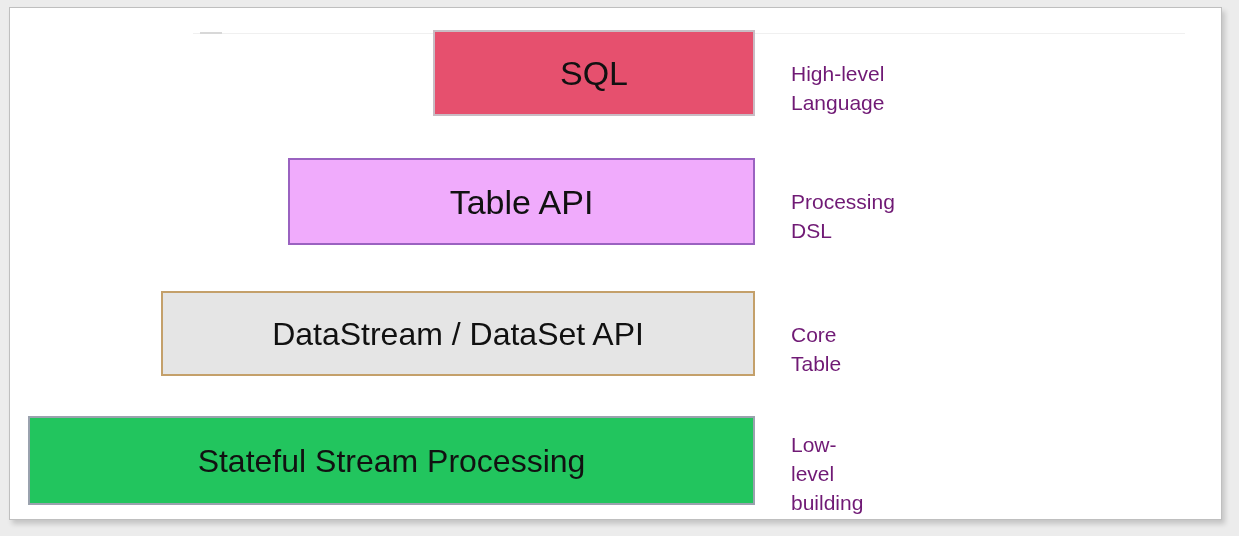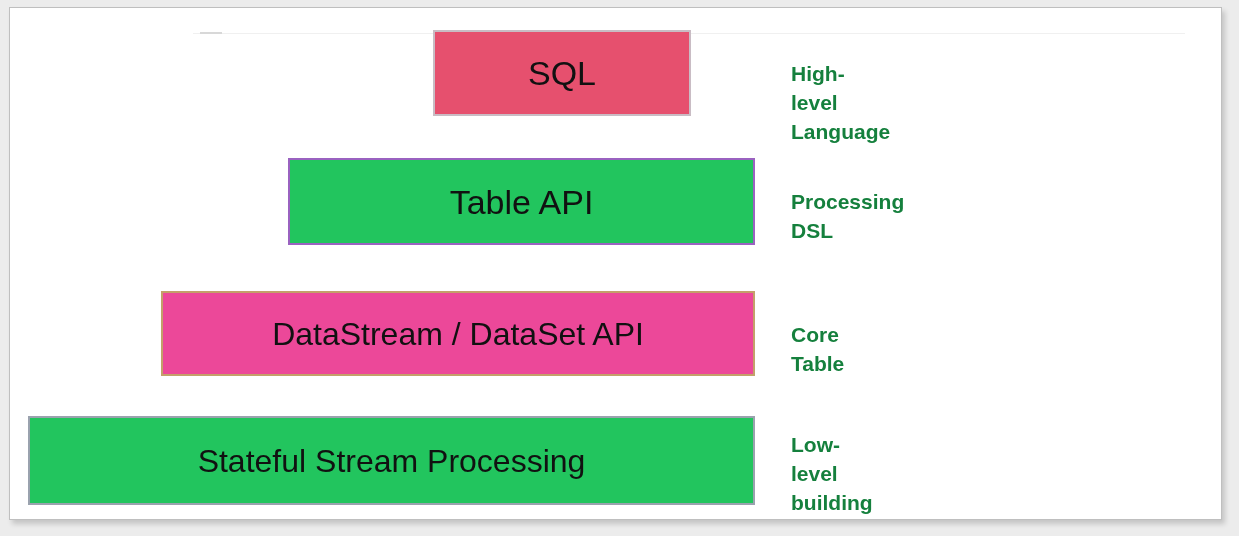--- a/index.html
+++ b/index.html
@@ -73,29 +73,28 @@
     white-space: nowrap;
   }
 
   .bar-text {
     display: block;
     line-height: 1;
   }
 
   .side-label {
     position: absolute;
-    color: #15803d;
+    color: #701a75;
     font-size: 21px;
     line-height: 29px;
     white-space: pre-line;
-    font-weight: bold;
   }
 
   
-  #layer-sql .bar      { left: 423px; top: 22px;  width: 258px; height: 86px; }
+  #layer-sql .bar      { left: 423px; top: 22px;  width: 322px; height: 86px; }
   #layer-sql .side-label { left: 781px; top: 51px; }
 
   #layer-table .bar    { left: 278px; top: 150px; width: 467px; height: 87px; }
   #layer-table .side-label { left: 781px; top: 179px; }
 
   #layer-ds .bar       { left: 151px; top: 283px; width: 594px; height: 85px; }
   #layer-ds .side-label { left: 781px; top: 312px; }
 
   #layer-ssp .bar      { left: 18px;  top: 408px; width: 727px; height: 89px; }
   #layer-ssp .side-label { left: 781px; top: 422px; }
@@ -114,28 +113,28 @@
     <div class="hairline-stub"></div>
 
     <div class="layer" id="layer-sql">
       <div class="bar" style="background:#e6506e; border-color:#c9bcc4;">
         <span class="bar-text fs-34">SQL</span>
       </div>
       <div class="side-label">High-level Language</div>
     </div>
 
     <div class="layer" id="layer-table">
-      <div class="bar" style="background:#22c55e; border-color:#9a62c0;">
+      <div class="bar" style="background:#f0abfc; border-color:#9a62c0;">
         <span class="bar-text fs-34">Table API</span>
       </div>
       <div class="side-label">Processing DSL</div>
     </div>
 
     <div class="layer" id="layer-ds">
-      <div class="bar" style="background:#ec4899; border-color:#c4a06a;">
+      <div class="bar" style="background:#e5e5e5; border-color:#c4a06a;">
         <span class="bar-text fs-32">DataStream / DataSet API</span>
       </div>
       <div class="side-label">Core Table</div>
     </div>
 
     <div class="layer" id="layer-ssp">
       <div class="bar" style="background:#22c55e; border-color:#9aa2ae;">
         <span class="bar-text fs-32">Stateful Stream Processing</span>
       </div>
       <div class="side-label">Low-level building block

